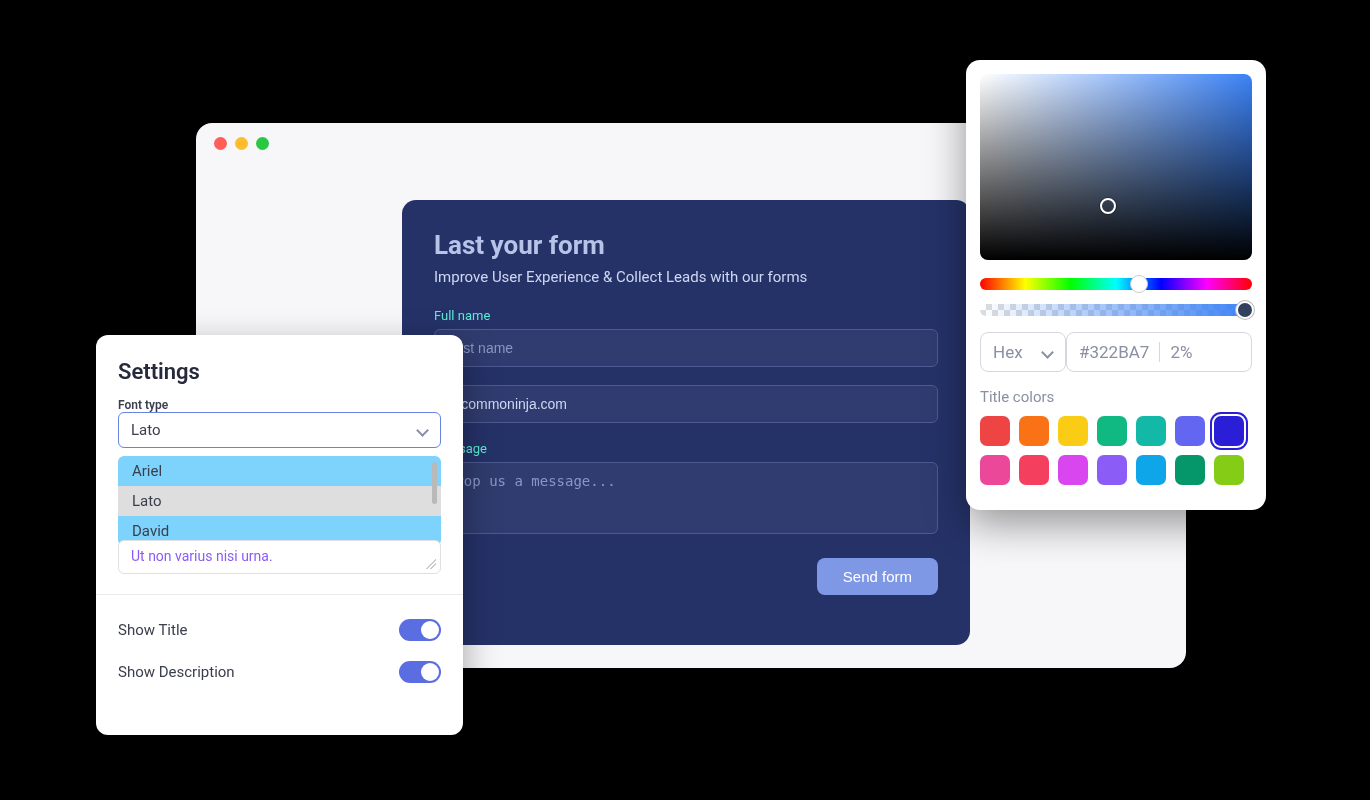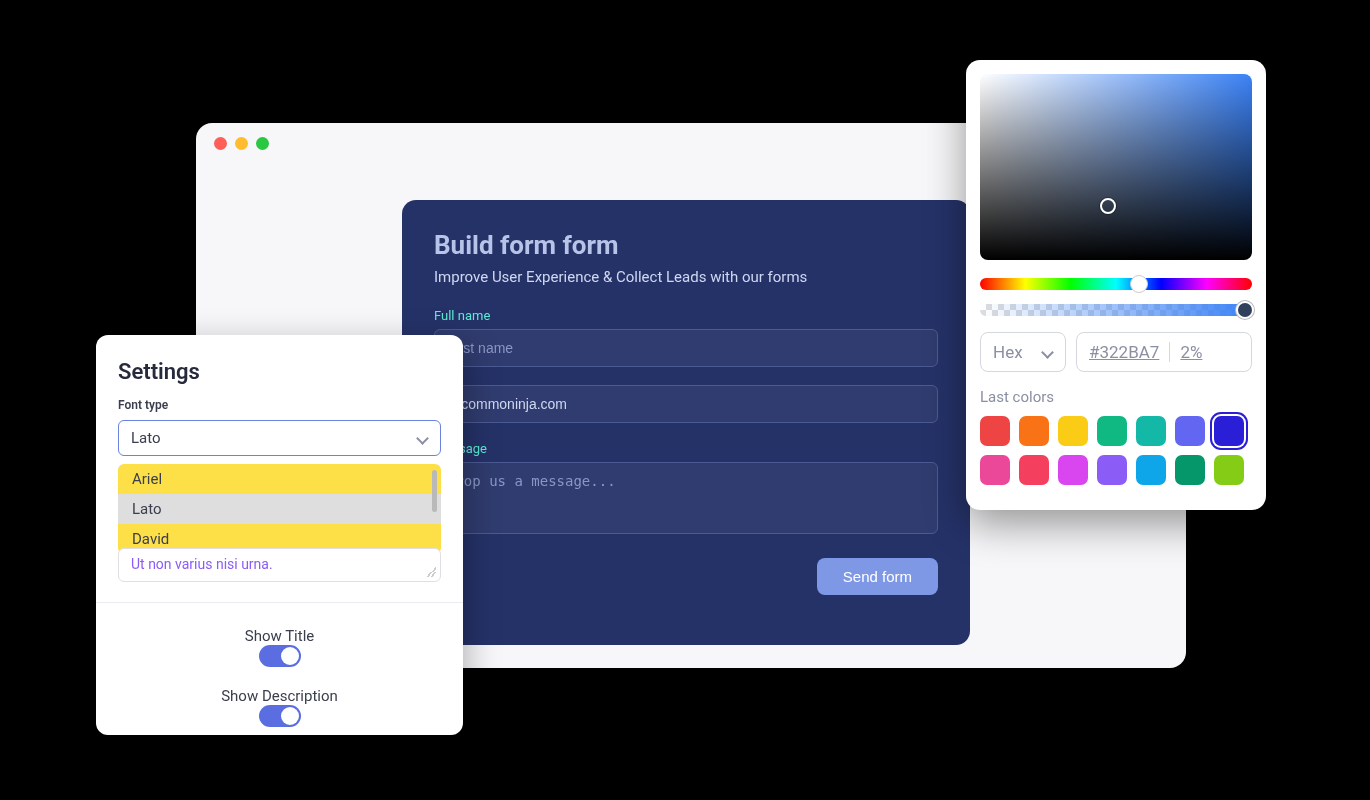--- a/index.html
+++ b/index.html
@@ -73,40 +73,40 @@
   .settings-panel {
     position: absolute;
     left: 96px; top: 335px;
     width: 367px; height: 400px;
     background: #fff;
     border-radius: 12px;
     box-shadow: 0 12px 36px rgba(0,0,0,0.35);
     padding: 24px 22px;
   }
   .settings-title { font-size: 22px; font-weight: 600; color: #262a3b; margin-bottom: 14px; }
-  .settings-label { font-size: 12px; font-weight: 600; color: #3a3e4d; margin-bottom: 8px; display: block; }
+  .settings-label { font-size: 12px; font-weight: 600; color: #3a3e4d; display: block; }
   .select-box {
     width: 100%; height: 36px;
     border: 1.5px solid #6a82e0;
     border-radius: 6px;
     display: flex; align-items: center; justify-content: space-between;
     padding: 0 12px; color: #3a3e4d; font-size: 15px;
     cursor: pointer;
   }
   .chevron { width: 12px; height: 12px; position: relative; }
   .chevron::before {
     content: ""; position: absolute; left: 2px; top: 2px;
     width: 7px; height: 7px;
     border-right: 2px solid #8a8fa3; border-bottom: 2px solid #8a8fa3;
     transform: rotate(45deg);
   }
   .dropdown-list {
     margin-top: 8px;
     width: 100%;
-    background: #fde047;
+    background: #7dd3fc;
     border-radius: 6px;
     overflow: hidden;
     position: relative;
   }
   .dropdown-item {
     padding: 6px 14px; font-size: 15px; color: #3a3e4d; cursor: pointer;
   }
   .dropdown-item.selected { background: #dedede; }
   .dropdown-scrollbar {
     position: absolute; right: 4px; top: 6px;
@@ -123,21 +123,21 @@
   .textarea-stub::after {
     content: ""; position: absolute; right: 4px; bottom: 4px;
     width: 10px; height: 10px;
     background:
       linear-gradient(135deg, transparent 50%, #ccc 50%, #ccc 60%, transparent 60%),
       linear-gradient(135deg, transparent 70%, #ccc 70%, #ccc 80%, transparent 80%);
   }
   .settings-divider { border: none; border-top: 1px solid #ebebef; margin: 20px -22px 14px; }
   .toggle-row {
     display: flex; align-items: center; justify-content: space-between;
-    padding: 10px 0; font-size: 15px; color: #3a3e4d; flex-direction: column;
+    padding: 10px 0; font-size: 15px; color: #3a3e4d;
   }
   .toggle {
     width: 42px; height: 22px; background: #5b6ee1; border-radius: 11px;
     position: relative; cursor: pointer;
   }
   .toggle::after {
     content: ""; position: absolute; right: 2px; top: 2px;
     width: 18px; height: 18px; background: #fff; border-radius: 50%;
   }
 
@@ -180,28 +180,28 @@
       linear-gradient(to right, rgba(59,130,246,0), rgba(59,130,246,1)),
       repeating-conic-gradient(#ddd 0% 25%, #fff 0% 50%) 0/12px 12px;
     position: relative;
   }
   .alpha-thumb {
     position: absolute; right: -2px; top: -3px;
     width: 18px; height: 18px; border-radius: 50%;
     background: #31405c; border: 2px solid #fff;
     box-shadow: 0 0 0 1px #bbb;
   }
-  .picker-row { display: flex; gap: 10px; margin-top: 16px; align-items: flex-end; }
+  .picker-row { display: flex; margin-top: 16px; align-items: flex-end; }
   .picker-select, .picker-value {
     height: 40px; border: 1.5px solid #d5d7de; border-radius: 8px;
     display: flex; align-items: center; padding: 0 12px;
     font-size: 17px; color: #8a8fa3;
   }
   .picker-select { width: 86px; justify-content: space-between; cursor: pointer; }
-  .picker-value { flex: 1; gap: 10px; text-decoration: underline; }
+  .picker-value { flex: 1; gap: 10px; }
   .picker-value .divider { width: 1px; height: 20px; background: #d5d7de; }
   .more-colors-label { margin-top: 16px; font-size: 15px; color: #8a8fa3; }
   .swatch-grid { margin-top: 10px; display: grid; grid-template-columns: repeat(7, 30px); gap: 9px; }
   .swatch {
     width: 30px; height: 30px; border-radius: 7px; cursor: pointer;
   }
   .swatch.selected {
     box-shadow: 0 0 0 2px #fff, 0 0 0 4px #2a1fd6;
   }
 </style>
@@ -209,21 +209,21 @@
 <body>
 
 <div class="app-window">
   <div class="titlebar">
     <span class="dot dot-red"></span>
     <span class="dot dot-yellow"></span>
     <span class="dot dot-green"></span>
   </div>
 
   <div class="form-card">
-    <h2 class="form-title">Build form form</h2>
+    <h2 class="form-title">Last your form</h2>
     <p class="form-subtitle">Improve User Experience &amp; Collect Leads with our forms</p>
 
     <label class="field-label">Full name</label>
     <div class="row">
       <div class="field">
         <input class="text-input" placeholder="First name" style="">
       </div>
     </div>
 
     <div style="margin-bottom:18px;">
@@ -283,21 +283,21 @@
     <div class="picker-select">
       <span>Hex</span>
       <span class="chevron"></span>
     </div>
     <div class="picker-value">
       <span>#322BA7</span>
       <span class="divider"></span>
       <span>2%</span>
     </div>
   </div>
-  <div class="more-colors-label">Last colors</div>
+  <div class="more-colors-label">Title colors</div>
   <div class="swatch-grid" id="swatch-grid">
       <div class="swatch" style="background: rgb(239, 68, 68);"></div>
       <div class="swatch" style="background: rgb(249, 115, 22);"></div>
       <div class="swatch" style="background: rgb(250, 204, 21);"></div>
       <div class="swatch" style="background: rgb(16, 185, 129);"></div>
       <div class="swatch" style="background: rgb(20, 184, 166);"></div>
       <div class="swatch" style="background: rgb(99, 102, 241);"></div>
       <div class="swatch selected" style="background: rgb(42, 31, 214);"></div>
       <div class="swatch" style="background: rgb(236, 72, 153);"></div>
       <div class="swatch" style="background: rgb(244, 63, 94);"></div>

